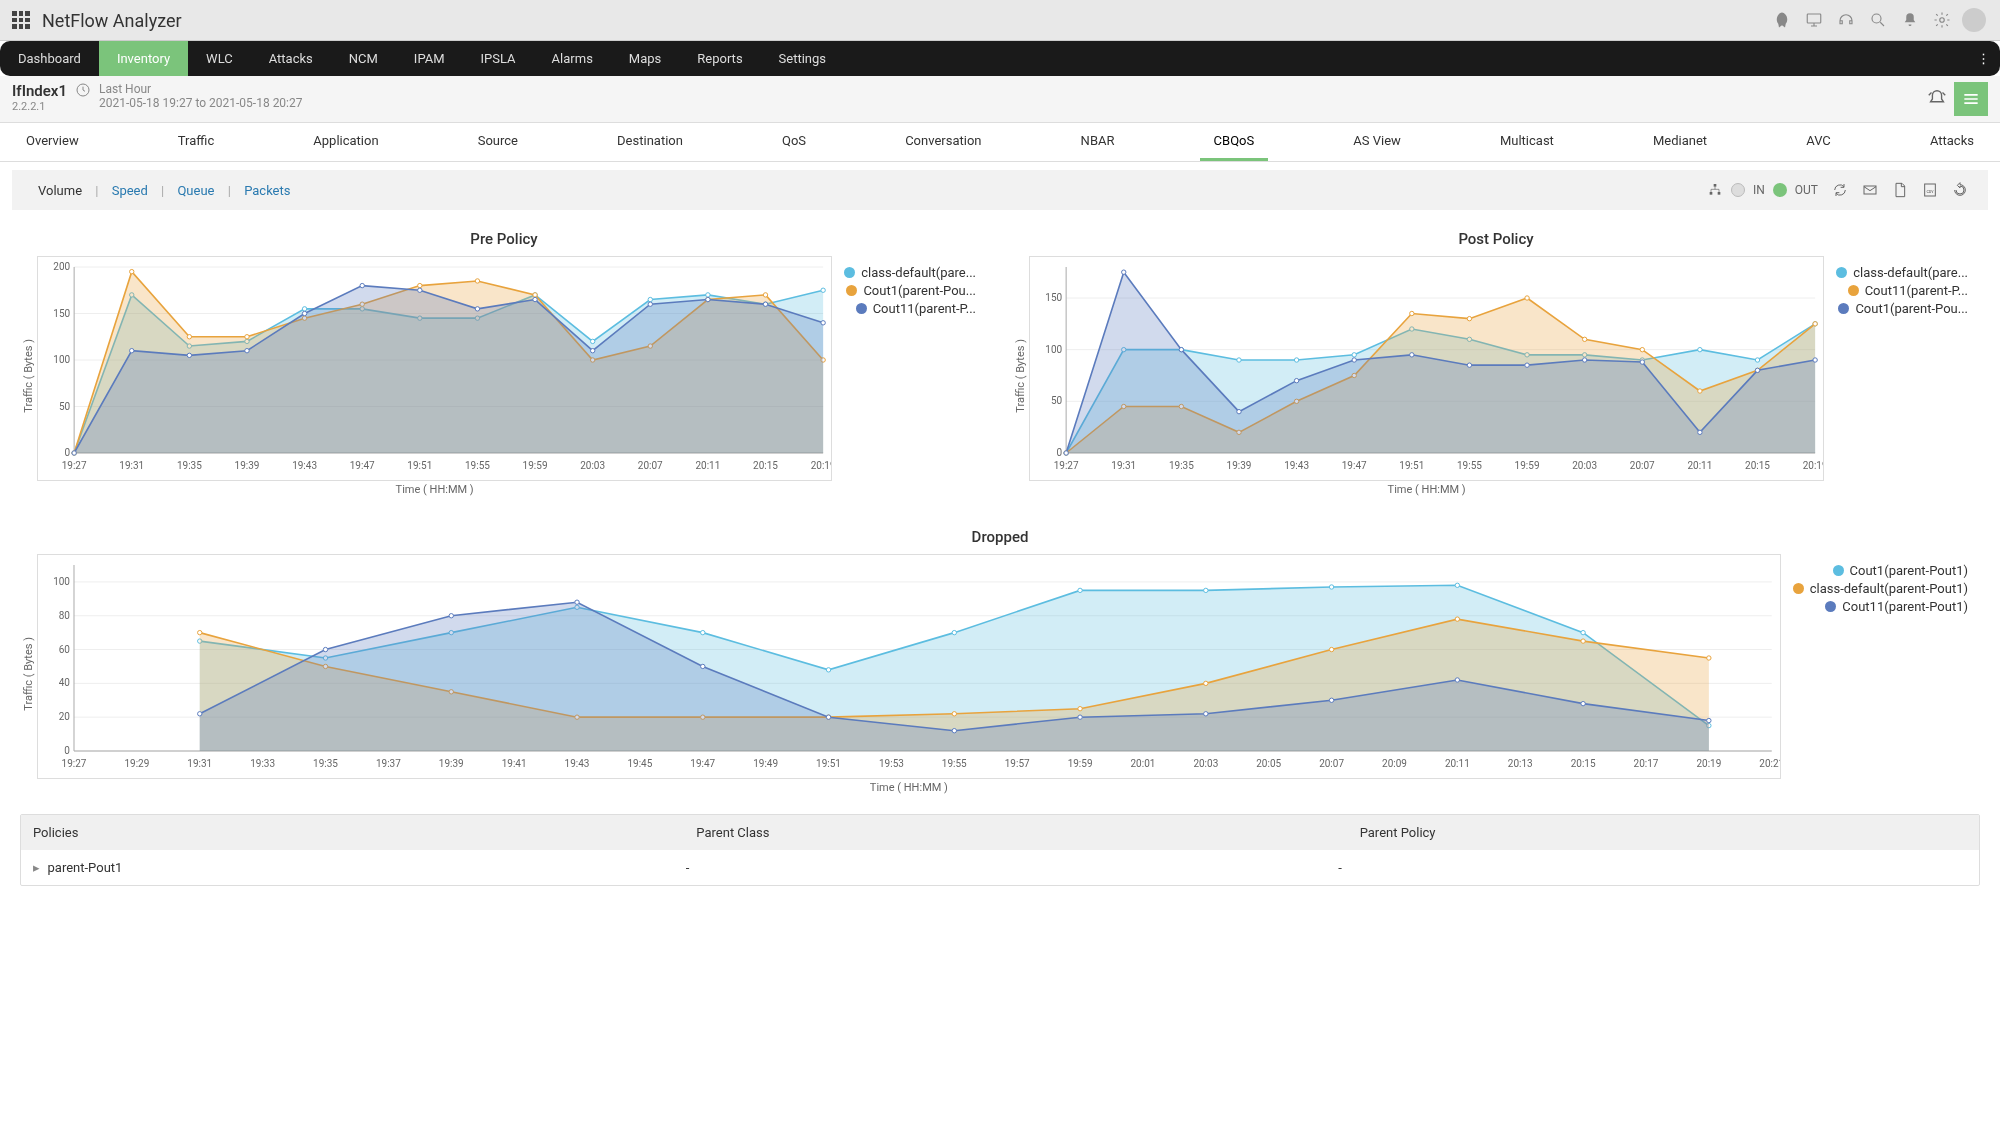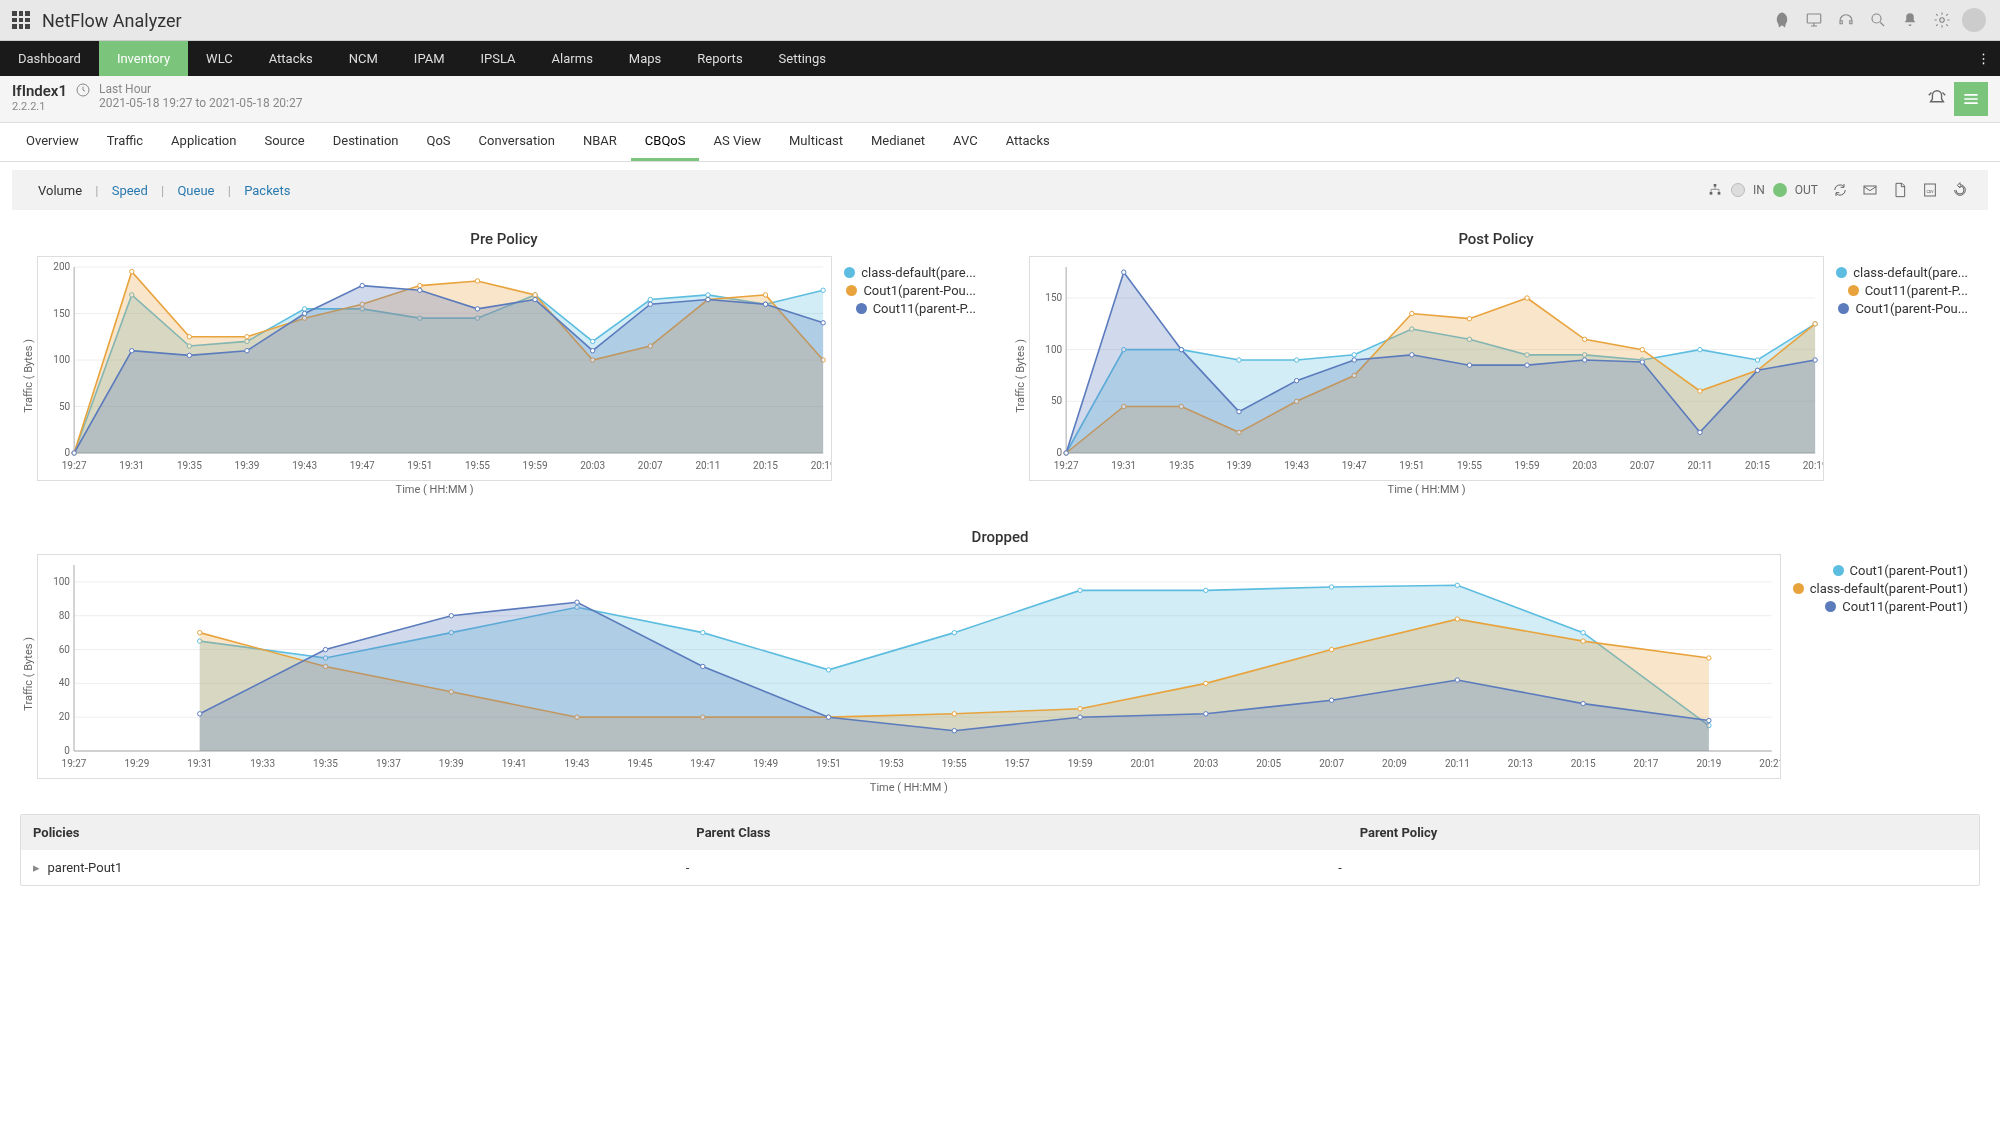--- a/index.html
+++ b/index.html
@@ -9,37 +9,37 @@
 .topbar { display: flex; align-items: center; padding: 6px 12px; background: #e8e8e8; border-bottom: 1px solid #ccc; justify-content: space-between; }
 .topbar .grid-icon { width: 18px; height: 18px; display: grid; grid-template-columns: repeat(3,1fr); grid-template-rows: repeat(3,1fr); gap: 2px; margin-right: 12px; cursor: pointer; }
 .topbar .grid-icon span { background: #444; }
 .topbar .title { font-size: 18px; font-weight: 400; color: #333; }
 .topbar .spacer { flex: 1; }
 .topbar .hicon { width: 28px; height: 28px; display: flex; align-items: center; justify-content: center; color: #888; cursor: pointer; margin-left: 4px; }
 .topbar .hicon svg { width: 18px; height: 18px; }
 .avatar { width: 24px; height: 24px; border-radius: 50%; background: #ccc; }
 
 
-.mainnav { display: flex; background: #1a1a1a; align-items: center; }
+.mainnav { display: flex; background: #1a1a1a; align-items: center; border-radius: 10px; }
 .mainnav .nitem { padding: 10px 18px; color: #ddd; cursor: pointer; font-size: 13px; }
 .mainnav .nitem.active { background: #7bc47b; color: #fff; }
 .mainnav .more { margin-left: auto; color: #fff; padding: 6px 10px; cursor: pointer; }
 
 
 .ctxrow { display: flex; align-items: flex-start; padding: 6px 12px; border-bottom: 1px solid #ddd; background: #f5f5f5; }
 .ctxrow .iface { font-size: 15px; font-weight: 600; }
 .ctxrow .ip { font-size: 11px; color: #888; }
 .ctxrow .clock { width: 16px; height: 16px; margin: 0 8px; }
 .ctxrow .range { font-size: 12px; color: #888; }
 .ctxrow .spacer { flex: 1; }
 .ctxrow .ricon { width: 34px; height: 34px; display: flex; align-items: center; justify-content: center; cursor: pointer; }
 .ctxrow .ricon.on { background: #7bc47b; color: #fff; }
 
 
-.subnav { display: flex; justify-content: flex-start; border-bottom: 1px solid #ddd; padding: 0 12px; }
+.subnav { display: flex; justify-content: space-between; border-bottom: 1px solid #ddd; padding: 0 12px; }
 .subnav .sitem { padding: 10px 14px; cursor: pointer; color: #333; font-size: 13px; }
 .subnav .sitem.active { color: #000; border-bottom: 3px solid #7bc47b; }
 
 
 .metricbar { display: flex; align-items: center; background: #f2f2f2; padding: 8px 16px; margin: 8px 12px 0; }
 .metricbar .mitem { padding: 0 10px; cursor: pointer; font-size: 13px; }
 .metricbar .msep { color: #aaa; }
 .metricbar .mitem.link { color: #2a7ab0; }
 .metricbar .spacer { flex: 1; }
 .metricbar .micon { width: 24px; height: 24px; display: flex; align-items: center; justify-content: center; color: #666; cursor: pointer; margin-left: 6px; }
@@ -56,21 +56,21 @@
 .chart-box { position: relative; border: 1px solid #ddd; flex: 1; }
 .legend { padding: 6px 12px; font-size: 13px; }
 .legend .lrow { display: flex; align-items: center; margin: 3px 0; white-space: nowrap; justify-content: flex-end; }
 .legend .ldot { width: 11px; height: 11px; border-radius: 50%; margin-right: 6px; }
 .ylabel { writing-mode: vertical-rl; transform: rotate(180deg); font-size: 11px; color: #666; padding: 0 2px; align-self: center; }
 .xlabel { text-align: center; font-size: 11px; color: #666; margin-top: 2px; }
 .wide-row { padding: 12px 20px; }
 
 
 .ptable { margin: 8px 20px 0; border: 1px solid #ddd; border-radius: 2px; }
-.ptable .phead { display: flex; background: #f0f0f0; font-weight: 700; gap: 32px; }
+.ptable .phead { display: flex; background: #f0f0f0; font-weight: 400; gap: 32px; }
 .ptable .prow { display: flex; }
 .ptable .pcell { flex: 1; padding: 10px 12px; font-size: 13px; }
 .ptable .pcell.first { display: flex; align-items: center; }
 .ptable .expand { margin-right: 8px; color: #888; cursor: pointer; }
 
 svg.area-chart .axis { stroke: #aaa; stroke-width: 1; }
 svg.area-chart .grid { stroke: #eee; stroke-width: 1; }
 svg.area-chart text { font-size: 10px; fill: #666; }
 svg.area-chart .marker { r: 2.2; stroke-width: 1; }
 </style>

